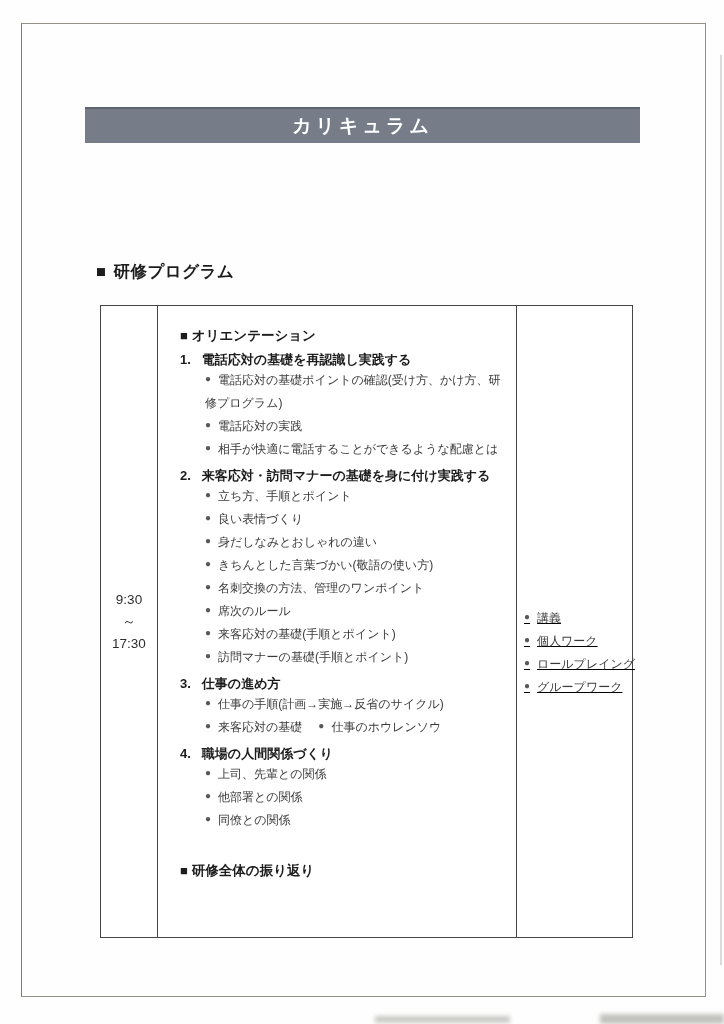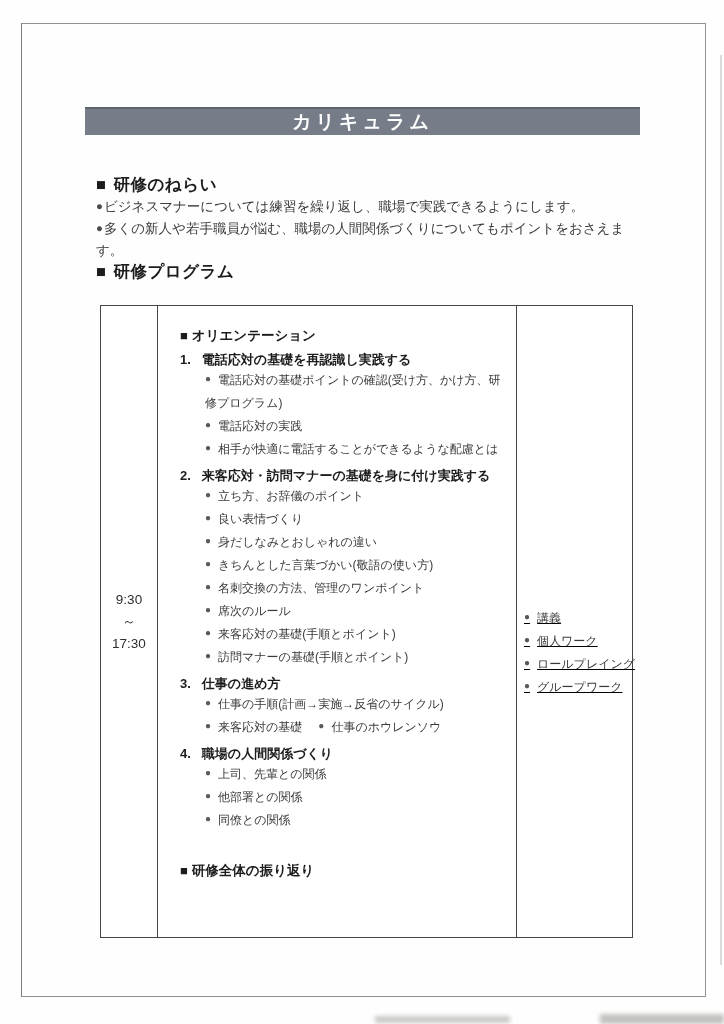--- a/index.html
+++ b/index.html
@@ -14,21 +14,21 @@
   
   .page-border {
     position:absolute; left:21px; top:23px; width:685px; height:974px;
     border:1px solid #95918a;
     border-left-color:#807c76;
     background:transparent;
   }
 
   
   .title-bar {
-    position:absolute; left:85px; top:107px; width:555px; height:28px;
+    position:absolute; left:85px; top:107px; width:555px; height:36px;
     background:#767d89; border-top:2px solid #5e646e;
     display:flex; align-items:center; justify-content:center;
   }
   .title-bar .title-text {
     color:#ffffff; font-size:19px; font-weight:bold; letter-spacing:4px;
   }
 
   .h {
     font-size:16.5px; font-weight:bold; color:#1c1c1c; letter-spacing:0.5px;
   }
@@ -101,25 +101,20 @@
 <body>
 
 <div class="canvas">
 
   <div class="page-border"></div>
 
   <div class="title-bar">
     <span class="title-text">カリキュラム</span>
   </div>
 
-  <section class="aims">
-    <div class="h"><span class="sq">■</span><span>研修のねらい</span></div>
-    <div class="aim-line"><span class="blt big">●</span><span>ビジネスマナーについては練習を繰り返し、職場で実践できるようにします。</span></div>
-    <div class="aim-line"><span class="blt big">●</span><span>多くの新人や若手職員が悩む、職場の人間関係づくりについてもポイントをおさえます。</span></div>
-  </section>
 
   <div class="h program-h"><span class="sq">■</span><span>研修プログラム</span></div>
 
   <div class="ptable">
 
     <div class="time-col">
       <div>9:30</div>
       <div>～</div>
       <div>17:30</div>
     </div>
@@ -130,21 +125,21 @@
 
       <div class="sec">
         <div class="sec-title"><span class="no">1.</span><span>電話応対の基礎を再認識し実践する</span></div>
         <div class="li"><span class="blt">●</span><span>電話応対の基礎ポイントの確認(受け方、かけ方、研修プログラム)</span></div>
         <div class="li"><span class="blt">●</span><span>電話応対の実践</span></div>
         <div class="li"><span class="blt">●</span><span>相手が快適に電話することができるような配慮とは</span></div>
       </div>
 
       <div class="sec">
         <div class="sec-title"><span class="no">2.</span><span>来客応対・訪問マナーの基礎を身に付け実践する</span></div>
-        <div class="li"><span class="blt">●</span><span>立ち方、お辞儀のポイント</span></div>
+        <div class="li"><span class="blt">●</span><span>立ち方、手順とポイント</span></div>
         <div class="li"><span class="blt">●</span><span>良い表情づくり</span></div>
         <div class="li"><span class="blt">●</span><span>身だしなみとおしゃれの違い</span></div>
         <div class="li"><span class="blt">●</span><span>きちんとした言葉づかい(敬語の使い方)</span></div>
         <div class="li"><span class="blt">●</span><span>名刺交換の方法、管理のワンポイント</span></div>
         <div class="li"><span class="blt">●</span><span>席次のルール</span></div>
         <div class="li"><span class="blt">●</span><span>来客応対の基礎(手順とポイント)</span></div>
         <div class="li"><span class="blt">●</span><span>訪問マナーの基礎(手順とポイント)</span></div>
       </div>
 
       <div class="sec">

